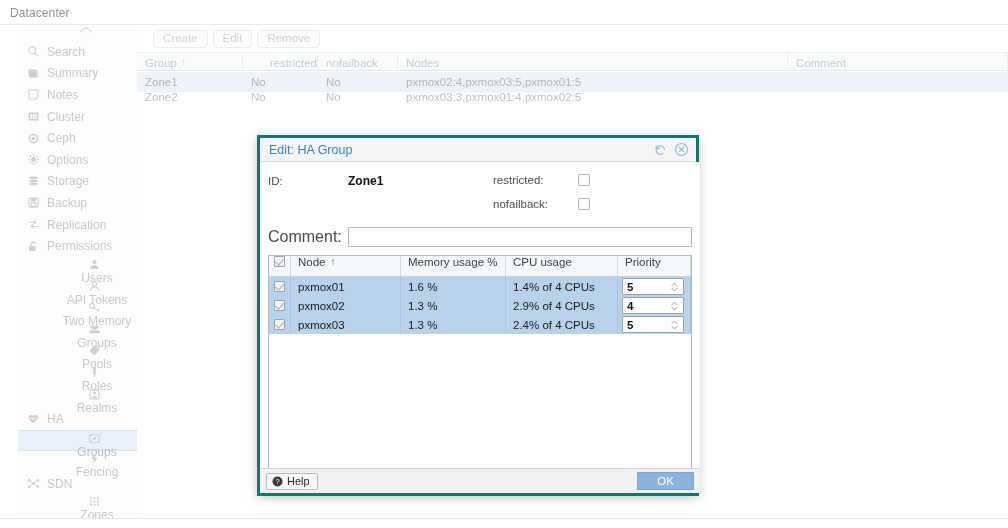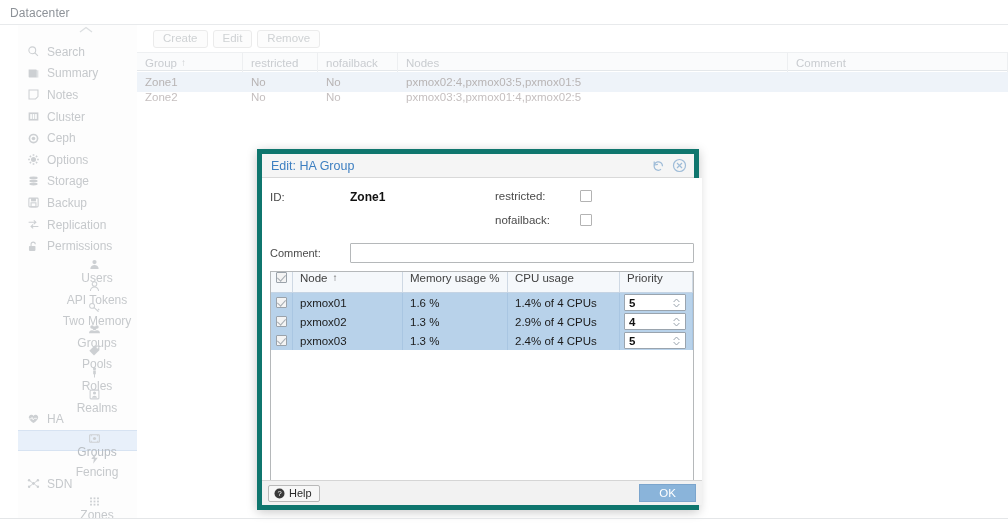--- a/index.html
+++ b/index.html
@@ -88,22 +88,22 @@
   .grow {
     position:absolute; left:0; width:871px; height:20px; display:flex;
     font-size:11.5px;
   }
   .grow.sel { background:#eef3f9; }
   .gc { height:20px; display:flex; align-items:center; padding-left:8px; color:#c5bfbf; }
   .grow.sel .gc { color:#b8b4b4; }
 
   
   .modal {
-    position:absolute; left:257px; top:149px; width:442px; height:361px;
-    background:#f2f2f2; border:5px solid #0f766e;
+    position:absolute; left:257px; top:135px; width:442px; height:361px;
+    background:#f2f2f2; border:3px solid #0f766e;
     box-shadow:0 2px 10px rgba(0,0,0,.22);
   }
   .modal-hdr {
     height:24px; background:#f5f5f5; border-bottom:1px solid #d9d9d9;
     display:flex; align-items:center; padding:0 6px 0 9px; position:relative;
   }
   .modal-title { color:#3d7fc1; font-size:12.5px; font-weight:400; }
   .hdr-tools { position:absolute; right:7px; top:4px; display:flex; gap:6px; }
   .hdr-tool { width:15px; height:15px; color:#9fbcd8; cursor:pointer; }
   .hdr-tool svg { display:block; }
@@ -117,21 +117,21 @@
   .lbl { font-size:11.5px; color:#4a4a4a; }
   .lbl-id { width:80px; padding-top:5px; }
   .val-id { font-size:12px; font-weight:bold; color:#111; padding-top:4px; width:145px; }
   .lbl-chk { width:85px; padding-top:4px; }
   .chkbox {
     width:12px; height:12px; border:1px solid #b3b3b3; background:#fff;
     border-radius:1px; margin-top:4px;
   }
 
   .comment-row { display:flex; align-items:center; margin-top:8px; height:22px; }
-  .comment-lbl { width:80px; font-size:11px; color:#4a4a4a; }
+  .comment-lbl { width:80px; font-size:16px; color:#4a4a4a; }
   .comment-input {
     flex:1; height:20px; border:1px solid #b5b8ba; background:#fff;
     border-radius:1px; font-size:11.5px; padding:0 4px; color:#222;
     font-family:"Liberation Sans", sans-serif;
   }
 
   .nodegrid {
     margin-top:7px; height:221px; border:1px solid #b5b8ba; background:#fff;
     position:relative; overflow:hidden;
   }
@@ -448,21 +448,21 @@
       <div class="tb-btn">Create</div>
       <div class="tb-btn">Edit</div>
       <div class="tb-btn">Remove</div>
     </div>
 
     <div class="gridhdr" id="groups-header">
         <div class="gh" style="width: 106px;">
           <span>Group</span>
           <span class="sortarr">↑</span>
         </div>
-        <div class="gh" style="width: 75px;">
+        <div class="gh" style="width: 75px; justify-content: flex-end;">
           <span>restricted</span>
         </div>
         <div class="gh" style="width: 80px;">
           <span>nofailback</span>
         </div>
         <div class="gh" style="width: 390px;">
           <span>Nodes</span>
         </div>
         <div class="gh" style="width: 220px;">
           <span>Comment</span>

